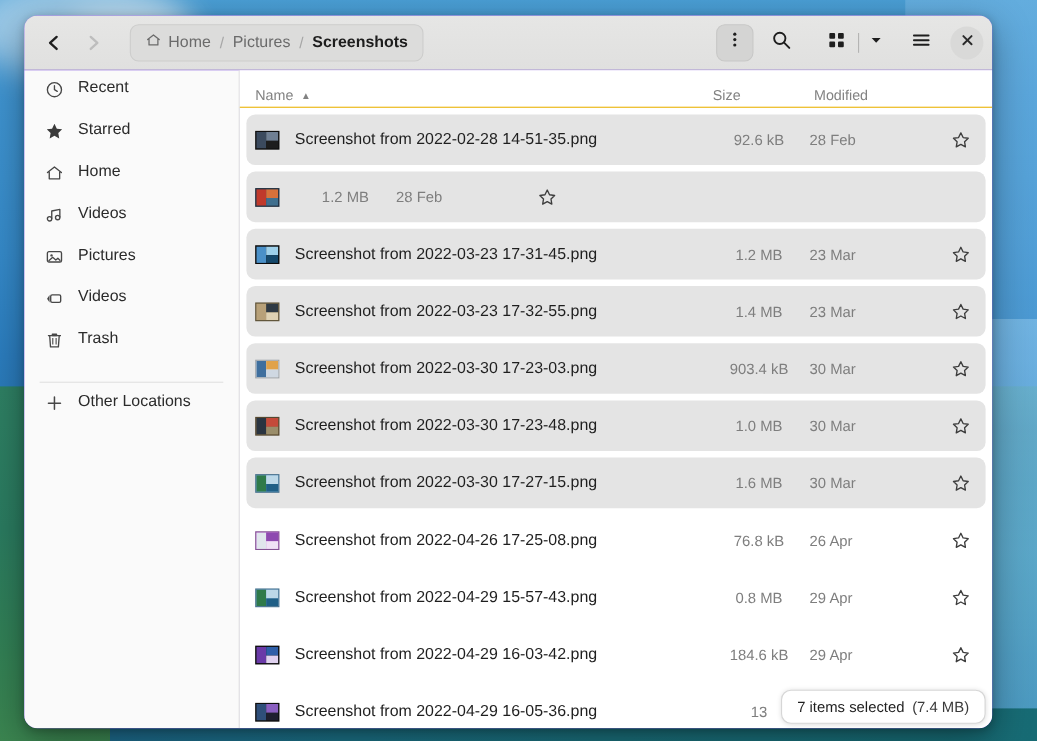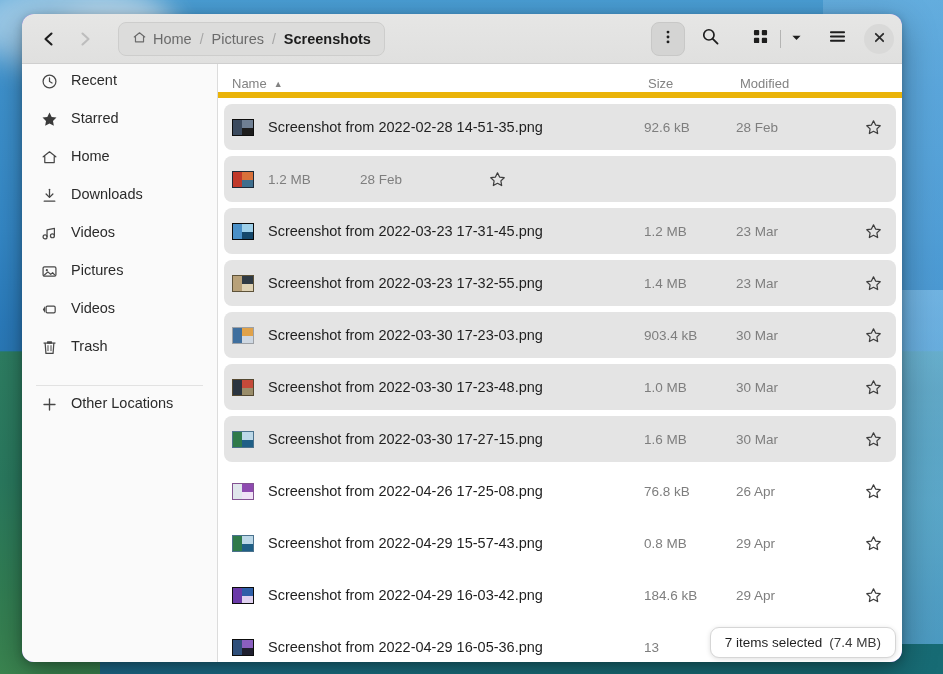--- a/index.html
+++ b/index.html
@@ -165,23 +165,23 @@
     background: #ffffff;
     display: flex;
     flex-direction: column;
     min-width: 0;
     position: relative;
   }
   #colhead {
     height: 34px;
     flex: 0 0 34px;
     display: flex;
-    align-items: flex-start;
+    align-items: center;
     padding: 12px 6px 0 14px;
-    border-bottom: 6px solid #eab308;
+    border-bottom: 1px solid #eab308;
     font-size: 13px;
     color: #828282;
     background: #fff;
   }
   .ch-name { flex: 1 1 auto; display: flex; align-items: center; gap: 7px; cursor: pointer; }
   .ch-size { width: 92px; text-align: left; cursor: pointer; }
   .ch-mod  { width: 118px; text-align: left; cursor: pointer; }
   .ch-star { width: 38px; }
   .sort-arrow { font-size: 9px; color: #828282; }
 
@@ -210,21 +210,21 @@
   .thumb i { position: absolute; display: block; }
 
   .fname {
     flex: 1 1 auto;
     font-size: 14.5px;
     color: #1f1f1f;
     white-space: nowrap;
     overflow: hidden;
     text-overflow: ellipsis;
   }
-  .fsize { width: 92px; font-size: 13.5px; color: #7e7e7e; }
+  .fsize { width: 92px; font-size: 13.5px; color: #7e7e7e; text-align: center; }
   .fmod  { width: 118px; font-size: 13.5px; color: #7e7e7e; }
   .fstar { width: 38px; display: flex; align-items: center; justify-content: center; cursor: pointer; }
 
   
   #statuspill {
     position: absolute;
     right: 6px; bottom: 4px;
     background: #ffffff;
     border: 1px solid #d6d6d6;
     border-radius: 9px;
@@ -377,32 +377,20 @@
       <div class="side-item">
         <span class="si-icon">
           <svg width="17" height="17" viewBox="0 0 18 18" aria-hidden="true">
             <path d="M2.3 8.3 L9 3 L15.7 8.3 M4 8 V14.4 H14 V8" fill="none" stroke="#474747" stroke-width="1.3" stroke-linecap="round" stroke-linejoin="round"></path>
           </svg>
         </span>
         <span>Home</span>
       </div>
 
 
-      <div class="side-item">
-        <span class="si-icon">
-          <svg width="17" height="17" viewBox="0 0 18 18" aria-hidden="true">
-            <g fill="none" stroke="#474747" stroke-width="1.35" stroke-linecap="round" stroke-linejoin="round">
-              <path d="M9 2.4 V10.6"></path>
-                <path d="M5.4 7.4 L9 11 L12.6 7.4"></path>
-                <path d="M3.4 15 H14.6"></path>
-            </g>
-          </svg>
-        </span>
-        <span>Downloads</span>
-      </div>
 
       <div class="side-item">
         <span class="si-icon">
           <svg width="17" height="17" viewBox="0 0 18 18" aria-hidden="true">
             <g fill="none" stroke="#474747" stroke-width="1.3">
               <circle cx="4.3" cy="12.6" r="2.1"></circle>
               <circle cx="12.1" cy="11.4" r="2.1"></circle>
               <path d="M6.4 12.6 V5.1 L14.2 3.6 V11.4" stroke-linejoin="round"></path>
             </g>
           </svg>

